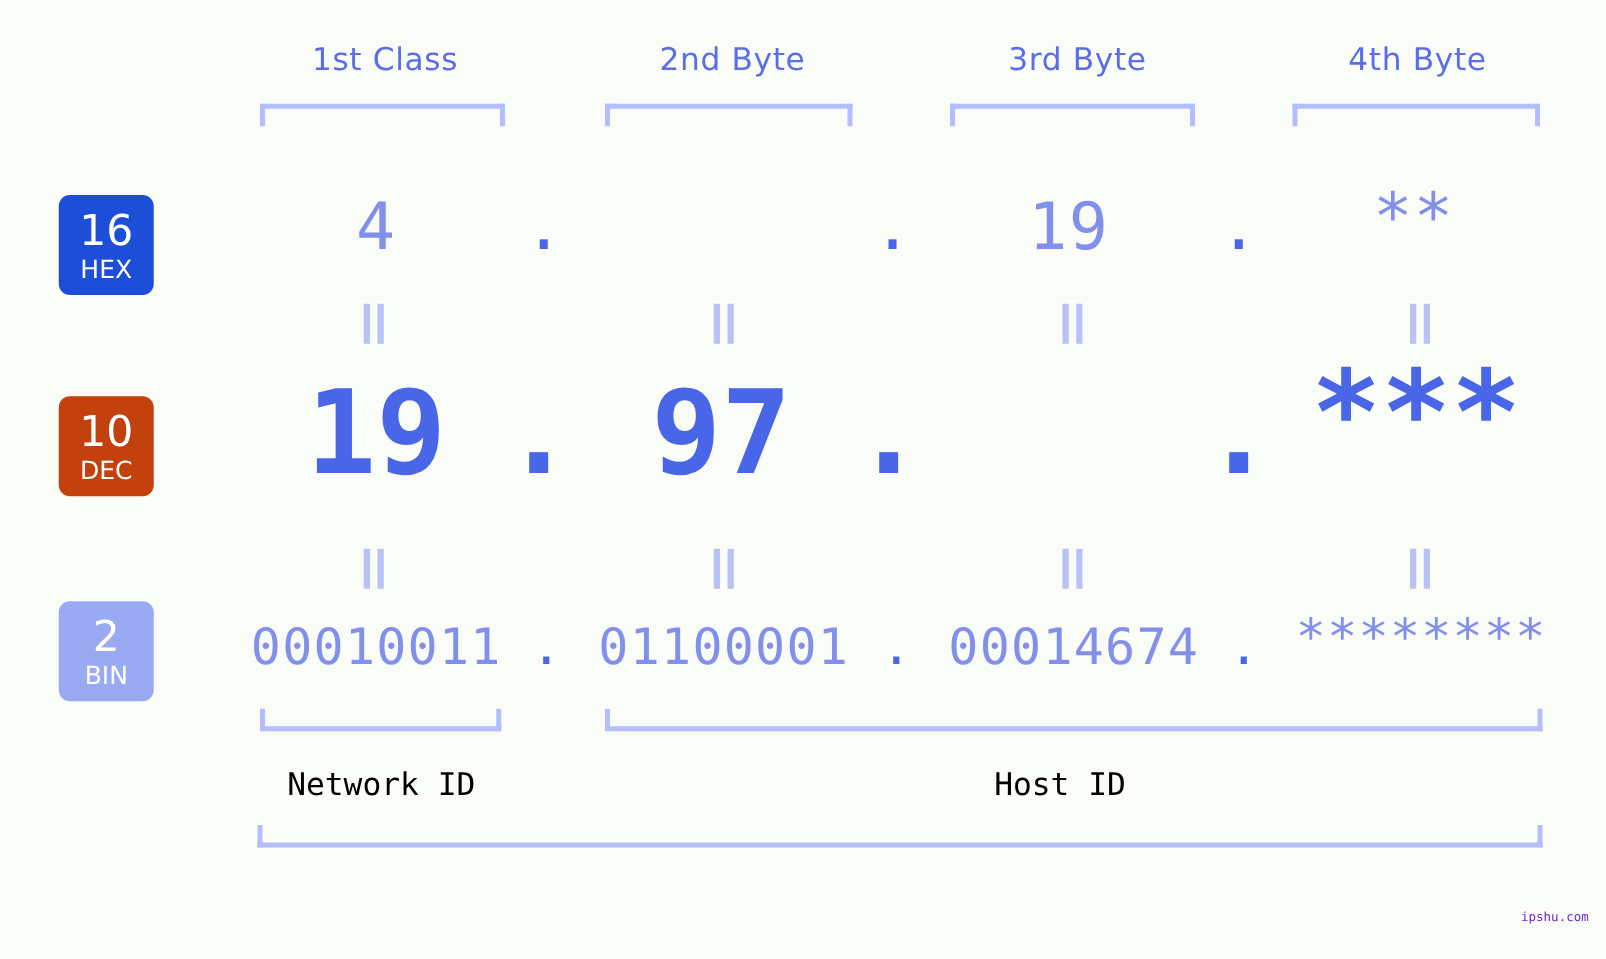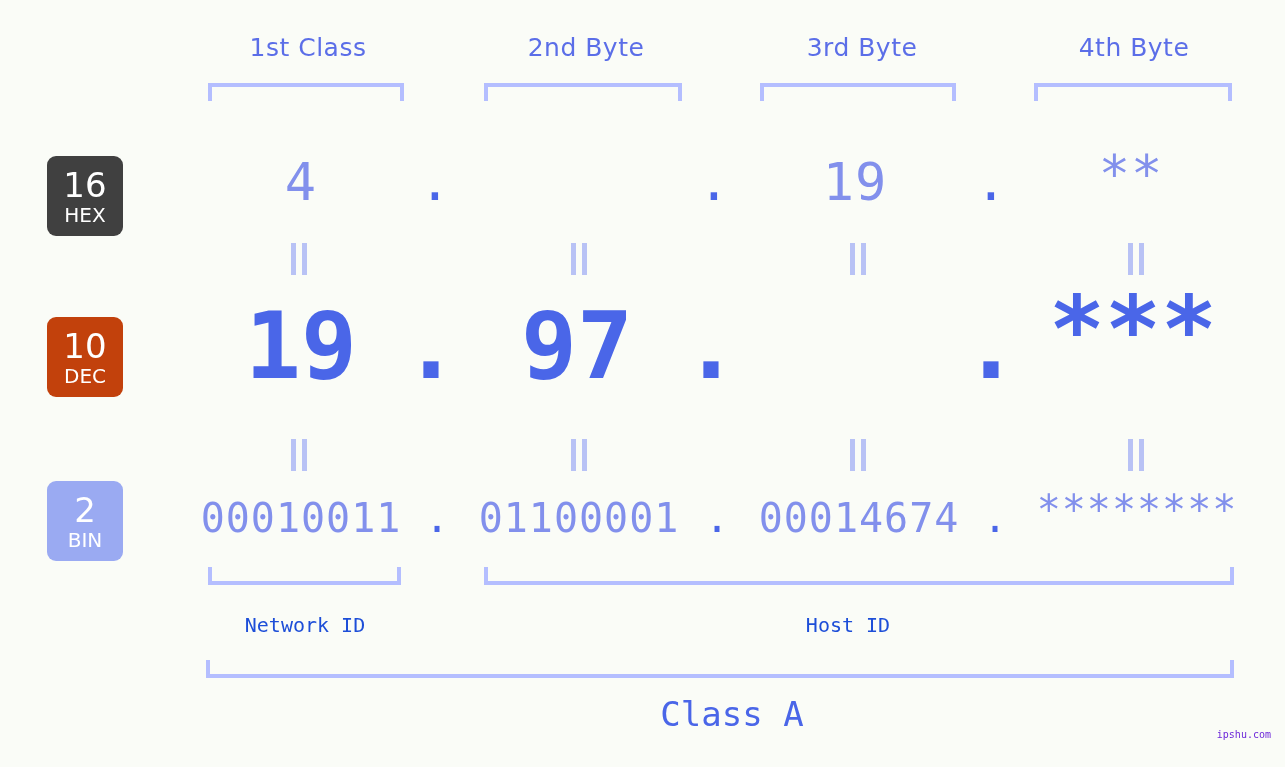--- a/index.html
+++ b/index.html
@@ -128,22 +128,22 @@
     display: block;
   }
   .eq i.a { left: 3px; }
   .eq i.b { left: 14px; }
 
   
   .region-label {
     position: absolute;
     text-align: center;
     font-family: "DejaVu Sans Mono", monospace;
-    font-size: 20px;
-    color: #1d4ed8;
+    font-size: 25px;
+    color: #000000;
     white-space: nowrap;
   }
   .class-label {
     position: absolute;
     text-align: center;
     font-family: "DejaVu Sans Mono", monospace;
     font-size: 34px;
     color: #4a66e8;
     white-space: nowrap;
   }
@@ -166,21 +166,21 @@
   <div class="byte-label" style="left:188px;">1st Class</div>
   <div class="byte-label" style="left:466px;">2nd Byte</div>
   <div class="byte-label" style="left:742px;">3rd Byte</div>
   <div class="byte-label" style="left:1014px;">4th Byte</div>
 
   <div class="bracket" style="left:208px;  top:83px; width:196px;"></div>
   <div class="bracket" style="left:484px;  top:83px; width:198px;"></div>
   <div class="bracket" style="left:760px;  top:83px; width:196px;"></div>
   <div class="bracket" style="left:1034px; top:83px; width:198px;"></div>
 
-  <div class="badge" style="top: 156px; background: #404040;">
+  <div class="badge" style="top: 156px; background: #1d4ed8;">
     <span class="num">16</span>
     <span class="nam">HEX</span>
   </div>
   <div class="badge" style="top: 317px; background: #c2410c;">
     <span class="num">10</span>
     <span class="nam">DEC</span>
   </div>
   <div class="badge" style="top: 481px; background: rgb(154, 170, 242);">
     <span class="num">2</span>
     <span class="nam">BIN</span>
@@ -242,17 +242,16 @@
   <div class="dot dot-bin" style="left:956px; top:495px; width:78px;">.</div>
   <div class="cell bin-val" style="left:1022px; top:487px; width:230px;">********</div>
 
   <div class="bracket-up" style="left:208px; top:567px; width:193px;"></div>
   <div class="bracket-up" style="left:484px; top:567px; width:750px;"></div>
 
   <div class="region-label" style="left:185px; top:613px; width:240px;">Network ID</div>
   <div class="region-label" style="left:728px; top:613px; width:240px;">Host ID</div>
 
   <div class="bracket-up" style="left:206px; top:660px; width:1028px;"></div>
-  <div class="class-label" style="left:612px; top:694px; width:240px;">Class A</div>
 
   <div class="watermark">ipshu.com</div>
 
 </div>
 
 </body></html>

